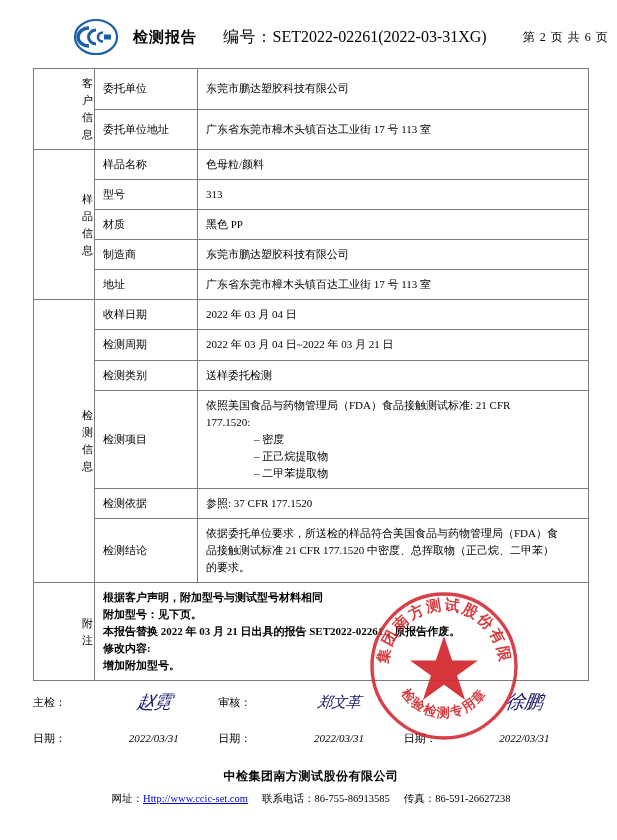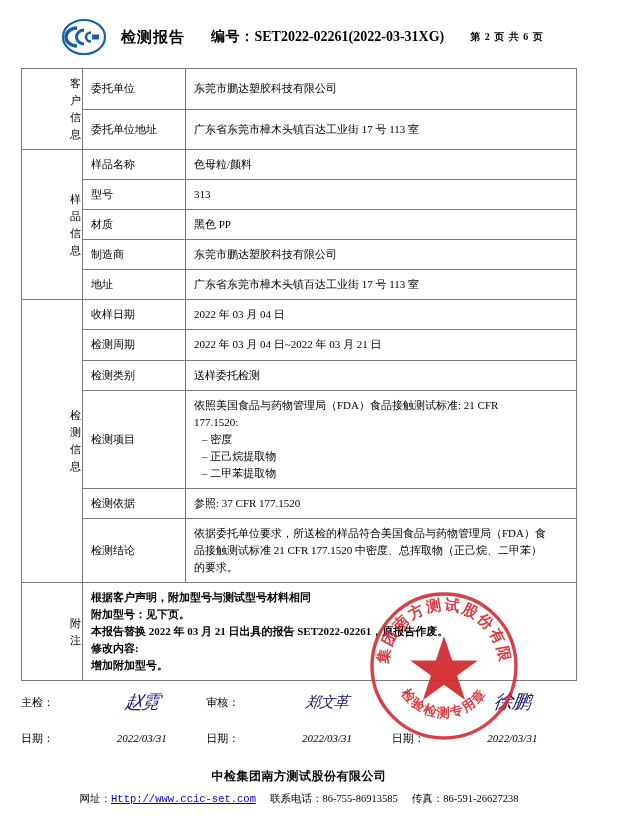--- a/index.html
+++ b/index.html
@@ -14,21 +14,21 @@
     color: #000000;
     font-size: 11px;
     position: relative;
     overflow: hidden;
   }
   .page {
     position: relative;
     width: 617px;
     height: 840px;
     box-sizing: border-box;
-    padding: 0 21px;
+    padding: 0 33px;
   }
 
   
   .header {
     display: flex;
     align-items: center;
     height: 58px;
     padding-top: 8px;
   }
   .logo {
@@ -41,29 +41,29 @@
   }
   .logo svg { display:block; }
   .header-title {
     font-size: 15px;
     font-weight: bold;
     letter-spacing: 1px;
     margin-right: 26px;
     white-space: nowrap;
   }
   .header-code {
-    font-size: 14px;
-    font-weight: bold;
+    font-size: 16px;
+    font-weight: normal;
     white-space: nowrap;
-    margin-right: 26px;
+    margin-right: 36px;
   }
   .header-code .lbl { letter-spacing: 0.5px; }
   .header-page {
-    font-size: 10px;
-    font-weight: bold;
+    font-size: 12px;
+    font-weight: normal;
     white-space: nowrap;
     letter-spacing: 1px;
   }
 
   
   table.main {
     border-collapse: collapse;
     width: 556px;
     margin: 2px 0 0 0;
     table-layout: fixed;
@@ -85,21 +85,21 @@
     width: 86px;
     padding-left: 10px;
   }
   td.val {
     padding-left: 10px;
   }
   .cat-inner { display: block; margin-left: 40px; }
 
   .val p { margin: 0; }
   .indent-list { margin: 0; }
-  .indent-list div { padding-left: 8px; }
+  .indent-list div { padding-left: 8px; margin-left: 40px; }
 
   
   td.note {
     padding: 6px 10px 8px 10px;
     line-height: 1.85;
   }
   td.note div { white-space: nowrap; font-weight: bold; }
 
   
   .sig-wrap {
@@ -168,21 +168,20 @@
   .footer .company {
     font-size: 12px;
     font-weight: bold;
     letter-spacing: 0.5px;
     margin-bottom: 2px;
   }
   .footer .line { white-space: nowrap; }
   .footer a {
     color: #0000cc;
     text-decoration: underline;
-    font-family: Liberation Mono, monospace;
   }
   .sp { display:inline-block; width: 14px; }
 </style>
 </head>
 <body>
 
 <div class="page">
 
   <div class="header">
     <div class="logo">

